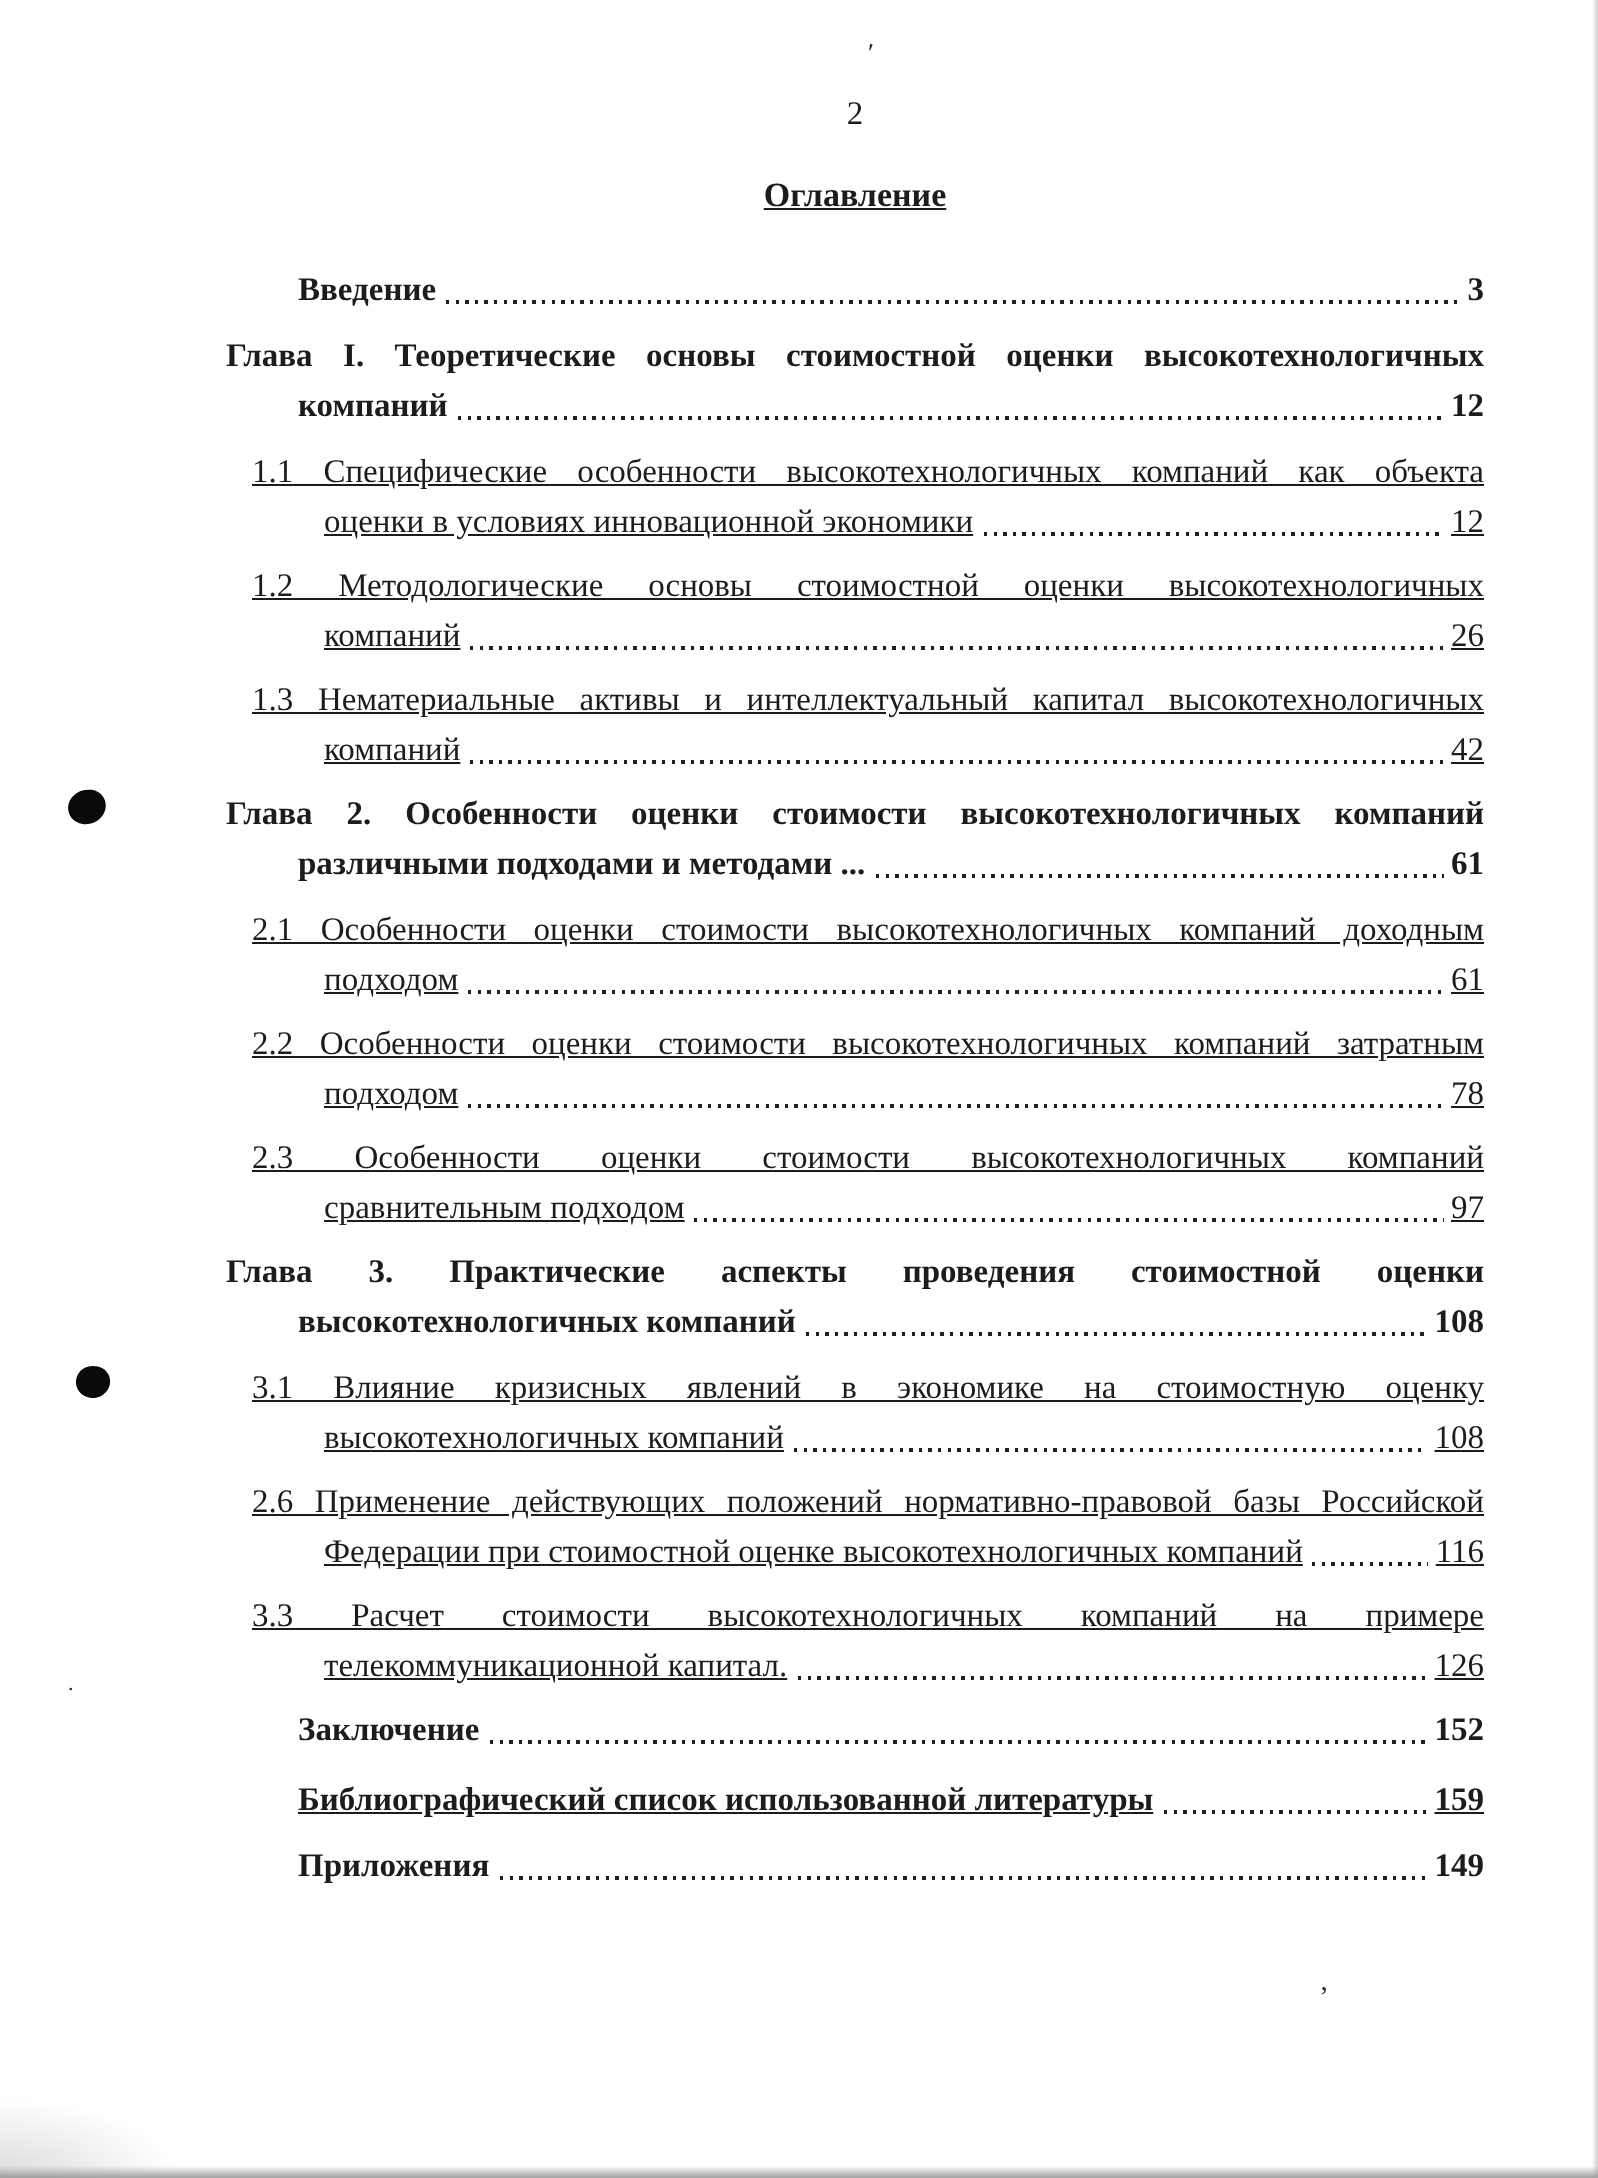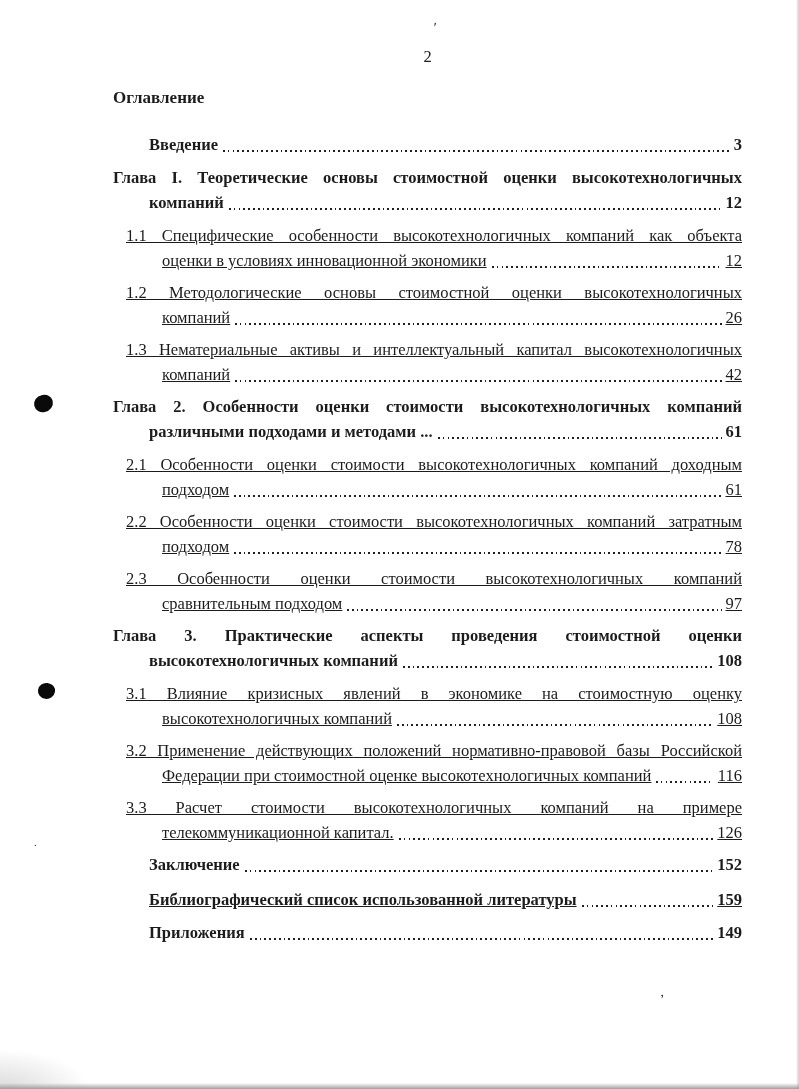--- a/index.html
+++ b/index.html
@@ -23,24 +23,25 @@
     top: 44px;
     width: 629px;
     line-height: 25px;
     font-size: 16.5px;
   }
   .pagenum {
     text-align: center;
     margin-bottom: 16px;
   }
   .doc-title {
-    text-align: left;
+    text-align: center;
     font-weight: bold;
     font-size: 17px;
     margin-bottom: 22px;
+    text-decoration: underline;
   }
   .entry { margin-bottom: 7px; }
   .entry.chapter { font-weight: bold; margin-bottom: 8px; }
   .entry.section { padding-left: 13px; text-decoration: underline; }
   
   .entry:nth-last-child(3) { margin-top: 4px; }
   .entry:nth-last-child(2) { margin-top: 10px; text-decoration: underline; }
   .entry:nth-last-child(1) { margin-top: 2px; }
 
   .eline {
@@ -193,21 +194,21 @@
   </div>
         <div class="entry section">
     <div class="eline">3.1 Влияние кризисных явлений в экономике на стоимостную оценку</div>
           <div class="elast">
       <span class="etext">высокотехнологичных компаний</span>
       <span class="fill"></span>
       <span class="enum">108</span>
     </div>
   </div>
         <div class="entry section">
-    <div class="eline">3.2 Применение действующих положений нормативно-правовой базы Российской</div>
+    <div class="eline">2.6 Применение действующих положений нормативно-правовой базы Российской</div>
           <div class="elast">
       <span class="etext">Федерации при стоимостной оценке высокотехнологичных компаний</span>
       <span class="fill"></span>
       <span class="enum">116</span>
     </div>
   </div>
         <div class="entry section">
     <div class="eline">3.3 Расчет стоимости высокотехнологичных компаний на примере</div>
           <div class="elast">
       <span class="etext">телекоммуникационной капитал.</span>

